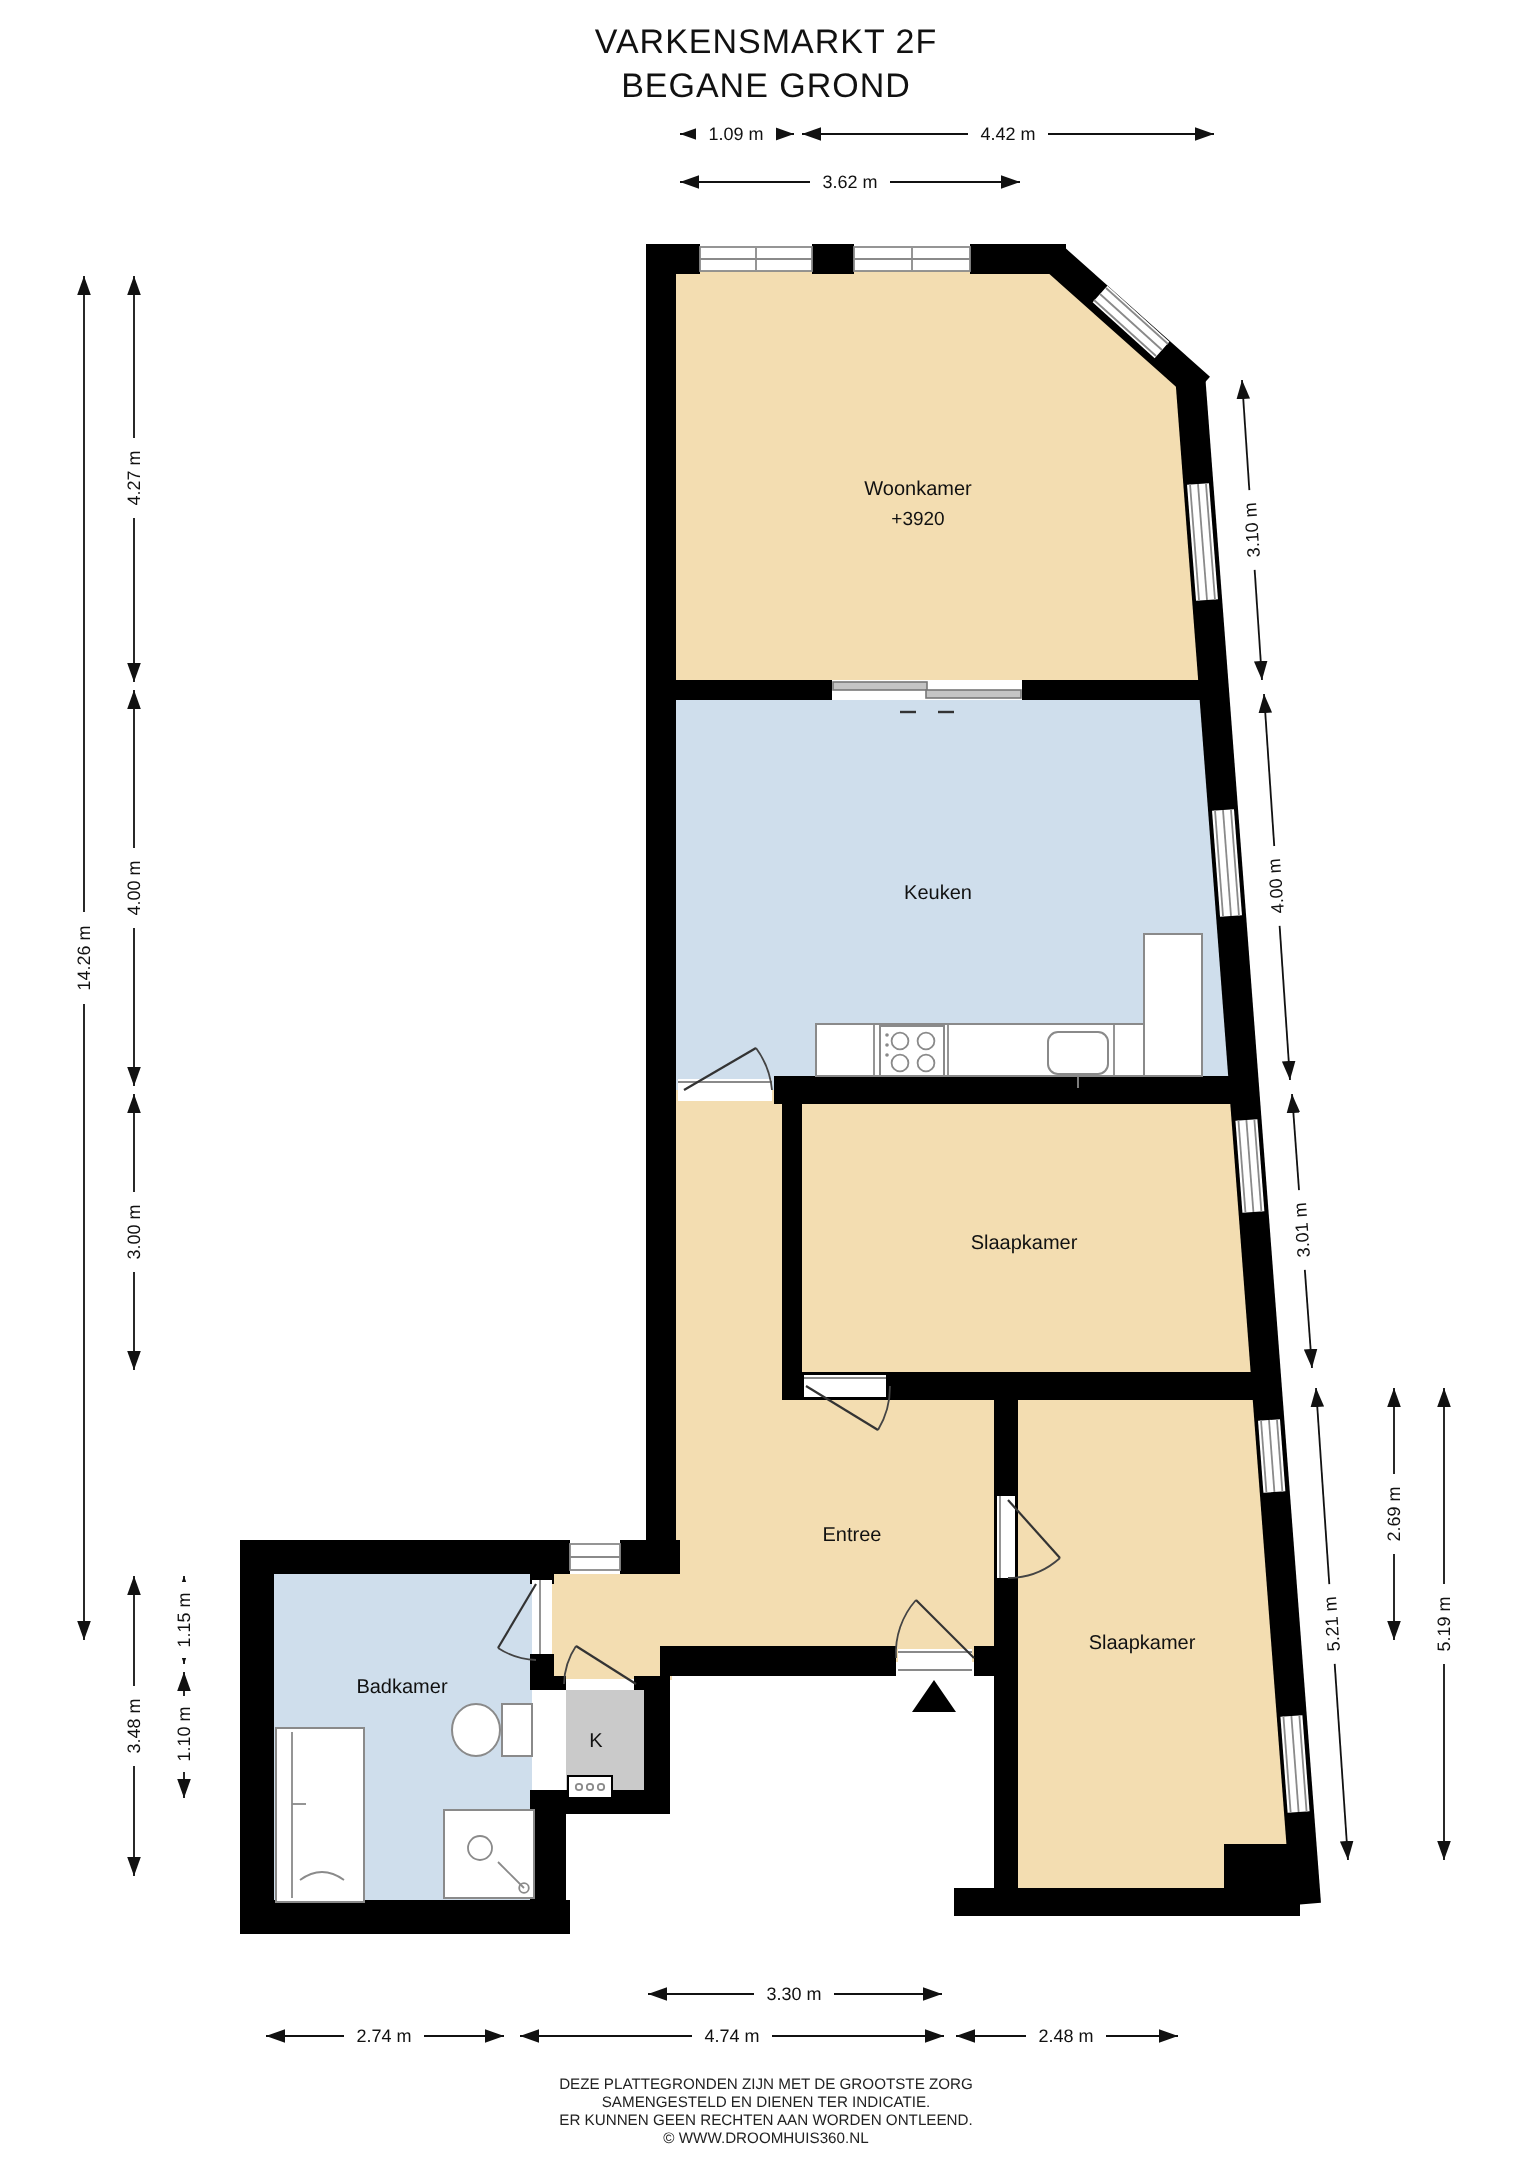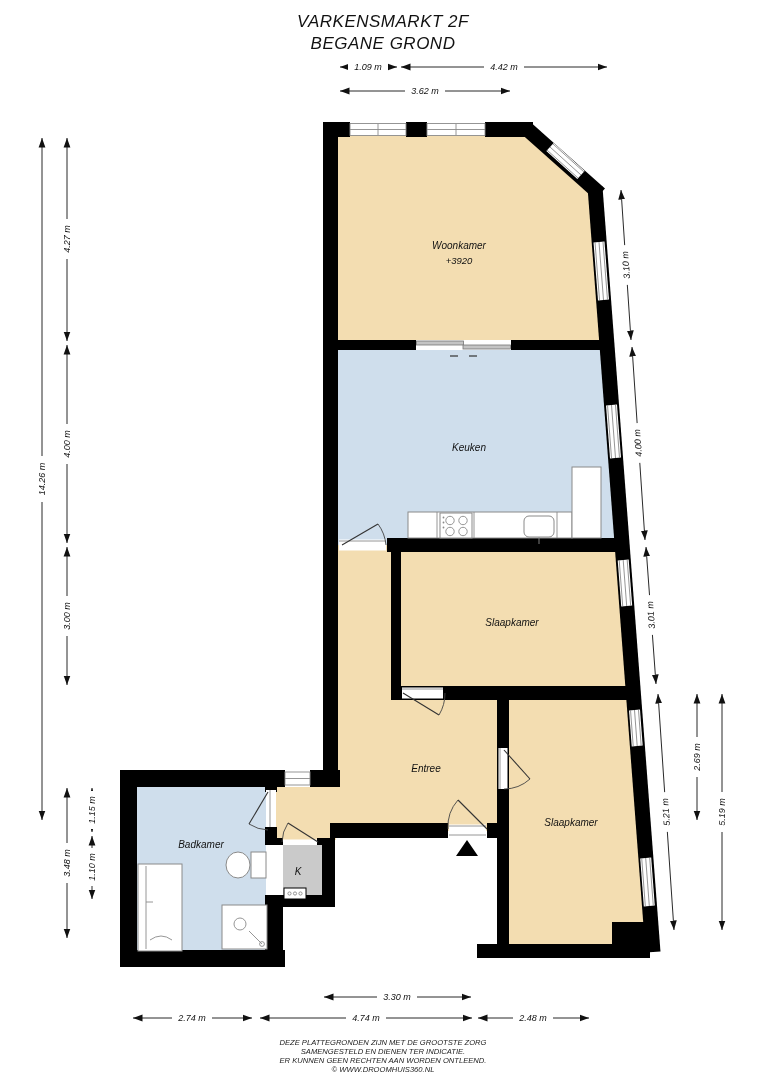--- a/index.html
+++ b/index.html
@@ -1,16 +1,16 @@
 <!DOCTYPE html>
 <html><head>
 <meta charset="utf-8">
 <style>
   html,body{margin:0;padding:0;background:#fff;}
-  .page{position:relative;width:763px;height:1080px;background:#fff;overflow:hidden;font-style:italic;}
+  .page{position:relative;width:763px;height:1080px;background:#fff;overflow:hidden;}
   svg{display:block;}
   svg text{font-family:"Liberation Sans","DejaVu Sans",sans-serif;fill:#111;}
   .t{text-anchor:middle;dominant-baseline:central;}
   .title-text{font-size:17px;letter-spacing:.5px;}
   .room-label{font-size:10px;}
   .room-sub{font-size:9.5px;}
   .dim-text{font-size:9px;}
   .footer-text{font-size:7.6px;fill:#222;}
   .dim-line{stroke:#111;stroke-width:0.9;}
   .wall{fill:#000;stroke:none;}

